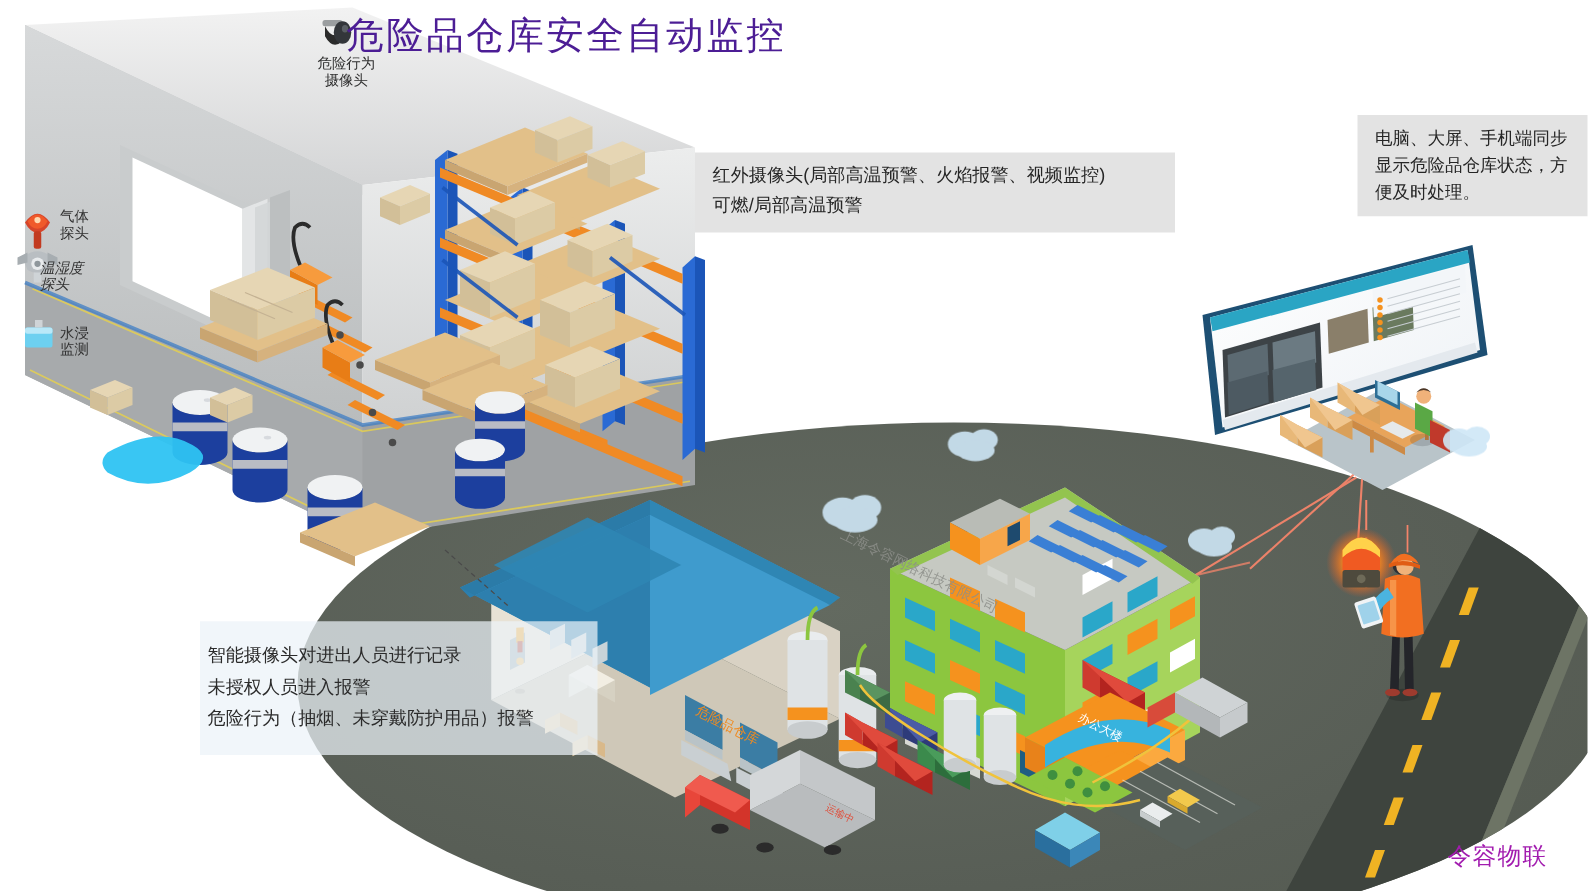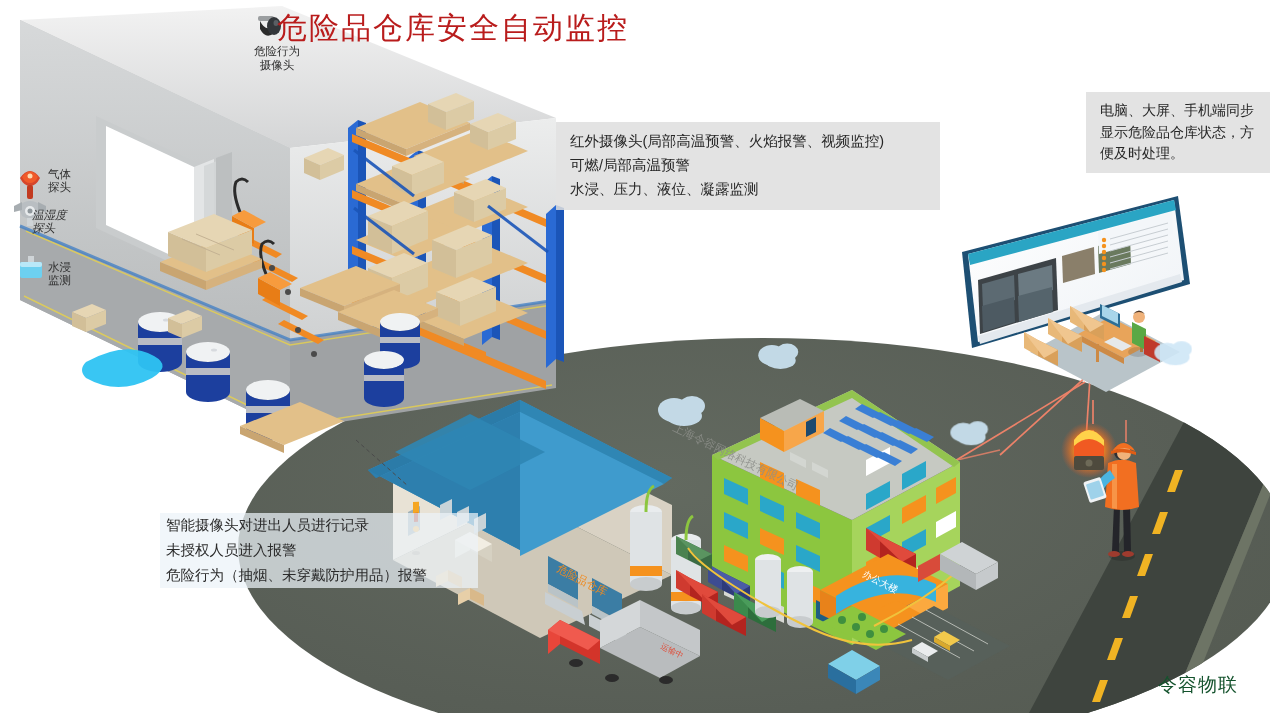--- a/index.html
+++ b/index.html
@@ -2,40 +2,40 @@
 <html><head>
 <meta charset="utf-8">
 <style>
   html,body{margin:0;padding:0;background:#fff;}
   body{width:1270px;height:713px;position:relative;overflow:hidden;
        font-family:"Liberation Sans","DejaVu Sans",sans-serif;color:#2b2b2b;}
   .abs{position:absolute;}
 
   
   #title{left:0;top:8px;width:1026px;text-align:center;font-size:30px;letter-spacing:2px;
-         color:#b91c1c;font-weight:400;}
+         color:#4c1d95;font-weight:400;}
   #title span{display:inline-block;margin-left:-120px;}
   #ground2{left:238px;top:338px;width:1050px;height:420px;border-radius:50%;
           background:radial-gradient(ellipse at 40% 35%,#636a60 0%,#585e56 60%,#53594f 100%);}
 
   
   .panel{background:rgba(222,222,222,.86);padding:8px 14px;line-height:1.65;
          font-size:14.5px;color:#262626;}
   #panel-sensors{left:556px;top:122px;width:356px;}
   #panel-sensors div{white-space:nowrap;}
   #panel-cloud{left:1086px;top:92px;width:172px;font-size:14px;line-height:1.55;}
   #panel-access{left:160px;top:497px;width:306px;background:rgba(236,243,248,.72);
-         font-size:14.5px;line-height:1.72;padding:0 6px;margin-top:16px;}
+         font-size:14.5px;line-height:1.72;padding:16px 6px;}
 
   
   .legend-lbl{font-size:11.5px;line-height:1.15;color:#303030;}
   .cam-lbl{font-size:11.5px;line-height:1.2;color:#2e2e2e;text-align:center;}
 
   
-  #watermark{left:1158px;top:672px;font-size:19px;color:#14532d;letter-spacing:1px;}
+  #watermark{left:1158px;top:672px;font-size:19px;color:#a21caf;letter-spacing:1px;}
   .dashline{stroke:#4a4a4a;stroke-width:1;fill:none;}
 </style>
 </head>
 <body>
 
 <div class="abs" id="ground2"></div>
 
 <svg class="abs" style="left:0;top:0;" width="1270" height="713">
   <defs>
     <clipPath id="groundClip">
@@ -734,21 +734,20 @@
   <div>摄像头</div>
 </div>
 
 <div class="abs" id="title">
   <span>危险品仓库安全自动监控</span>
 </div>
 
 <div class="abs panel" id="panel-sensors">
   <div>红外摄像头(局部高温预警、火焰报警、视频监控)</div>
   <div>可燃/局部高温预警</div>
-  <div>水浸、压力、液位、凝露监测</div>
 </div>
 
 <div class="abs panel" id="panel-cloud">
   <div>电脑、大屏、手机端同步</div>
   <div>显示危险品仓库状态，方</div>
   <div>便及时处理。</div>
 </div>
 
 <div class="abs" id="panel-access">
   <div>智能摄像头对进出人员进行记录</div>

